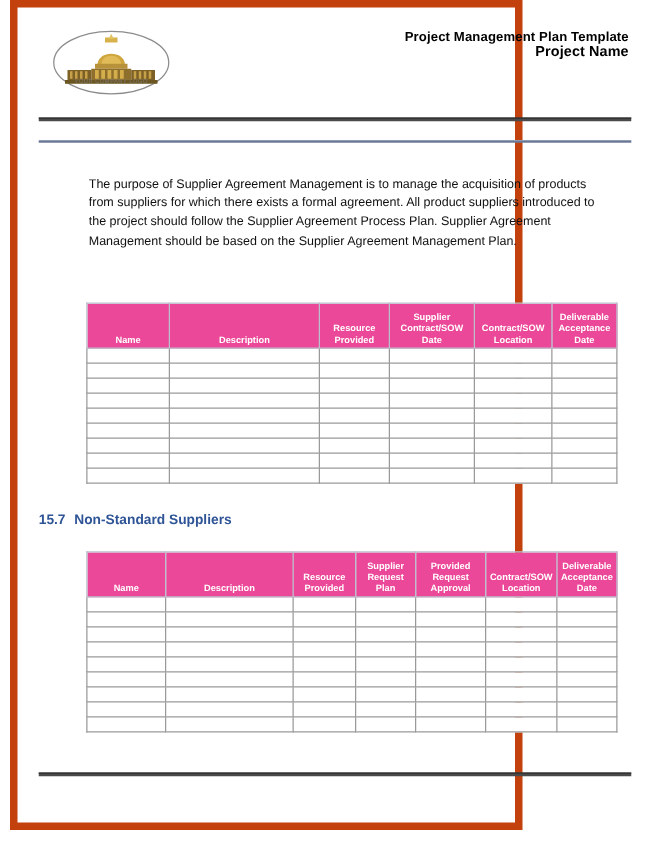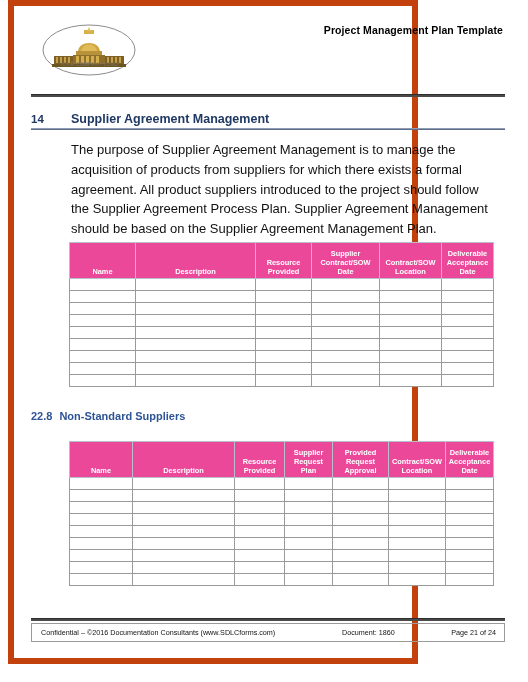--- a/index.html
+++ b/index.html
@@ -114,21 +114,21 @@
     background: #8f9bb3;
     border-bottom: 1px solid #5f6e8c;
     box-sizing: border-box;
   }
 
   .intro-para {
     position: absolute;
     left: 40px;
     top: 120px;
     width: 420px;
-    font-size: 13px;
+    font-size: 10px;
     line-height: 1.52;
     color: #111111;
   }
 
   
   .subsection {
     position: absolute;
     font-size: 11px;
     font-weight: bold;
     color: #2e5496;
@@ -246,30 +246,27 @@
             <rect x="79" y="35" width="2" height="6" fill="#c7a149"></rect>
 
             <rect x="12" y="42" width="74" height="3" fill="#6b5521"></rect>
           </g>
         </svg>
         <div style="position:absolute;left:0;top:40px;width:98px;text-align:center;font-size:4.6px;color:#7a7a7a;letter-spacing:0.4px;">YOUR COMPANY LOGO</div>
       </div>
 
       <div class="header-titles">
         <div class="hdr-line1">Project Management Plan Template</div>
+        <div class="hdr-line2">Project Name</div>
       </div>
     </div>
 
     <div class="header-rule"></div>
 
     <div class="section-head">
-      <div class="section-head-row">
-        <div class="section-num">14</div>
-        <div class="section-title">Supplier Agreement Management</div>
-      </div>
       <div class="section-rule"></div>
     </div>
 
     <div class="intro-para">The purpose of Supplier Agreement Management is to manage the acquisition of products from suppliers for which there exists a formal agreement.  All product suppliers introduced to the project should follow the Supplier Agreement Process Plan. Supplier Agreement Management should be based on the Supplier Agreement Management Plan.</div>
 
 
     <div class="tbl-wrap" style="top:222px;">
       <table class="form-table">
         <colgroup>
           <col style="width:66px">
@@ -360,21 +357,21 @@
               <td></td>
               <td></td>
               <td></td>
               <td></td>
             </tr>
           </tbody>
       </table>
     </div>
 
     <div class="subsection" style="left:0px; top:390px;">
-      <span class="sub-num">22.8</span><span>Non-Standard Suppliers</span>
+      <span class="sub-num">15.7</span><span>Non-Standard Suppliers</span>
     </div>
 
     <div class="tbl-wrap" style="top:421px;">
       <table class="form-table">
         <colgroup>
           <col style="width:63px">
             <col style="width:102px">
             <col style="width:50px">
           <col style="width:48px">
             <col style="width:56px">
@@ -472,20 +469,15 @@
               <td></td>
               <td></td>
               <td></td>
               <td></td>
             </tr>
           </tbody>
       </table>
     </div>
 
     <div class="footer-rule"></div>
-    <div class="footer-box">
-      <div class="footer-left">Confidential – ©2016 Documentation Consultants (www.SDLCforms.com)</div>
-      <div class="footer-mid">Document: 1860</div>
-      <div class="footer-right">Page 21 of 24</div>
-    </div>
 
   </div>
 </div>
 
 </body></html>

